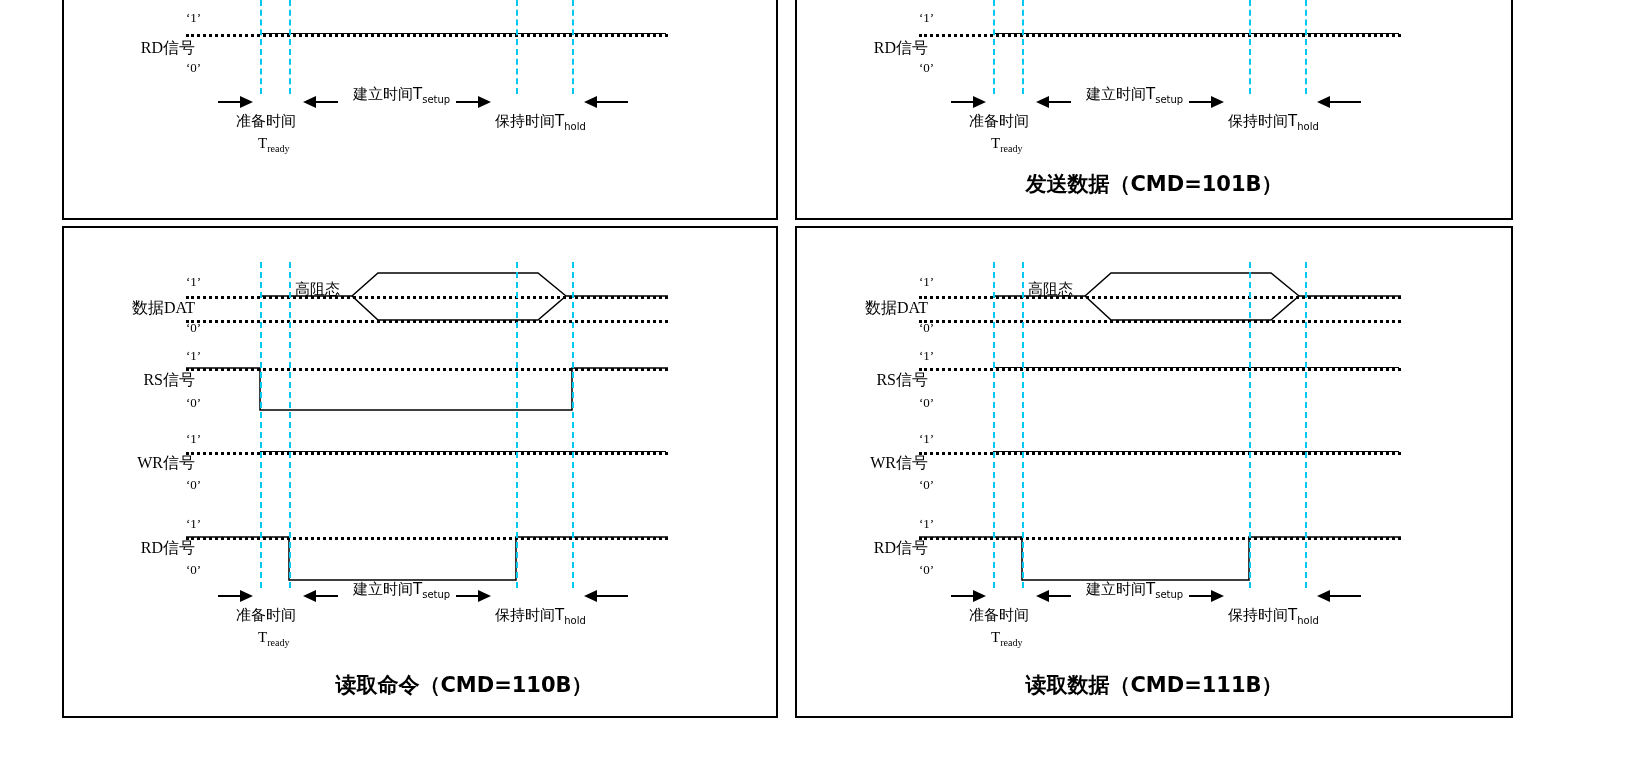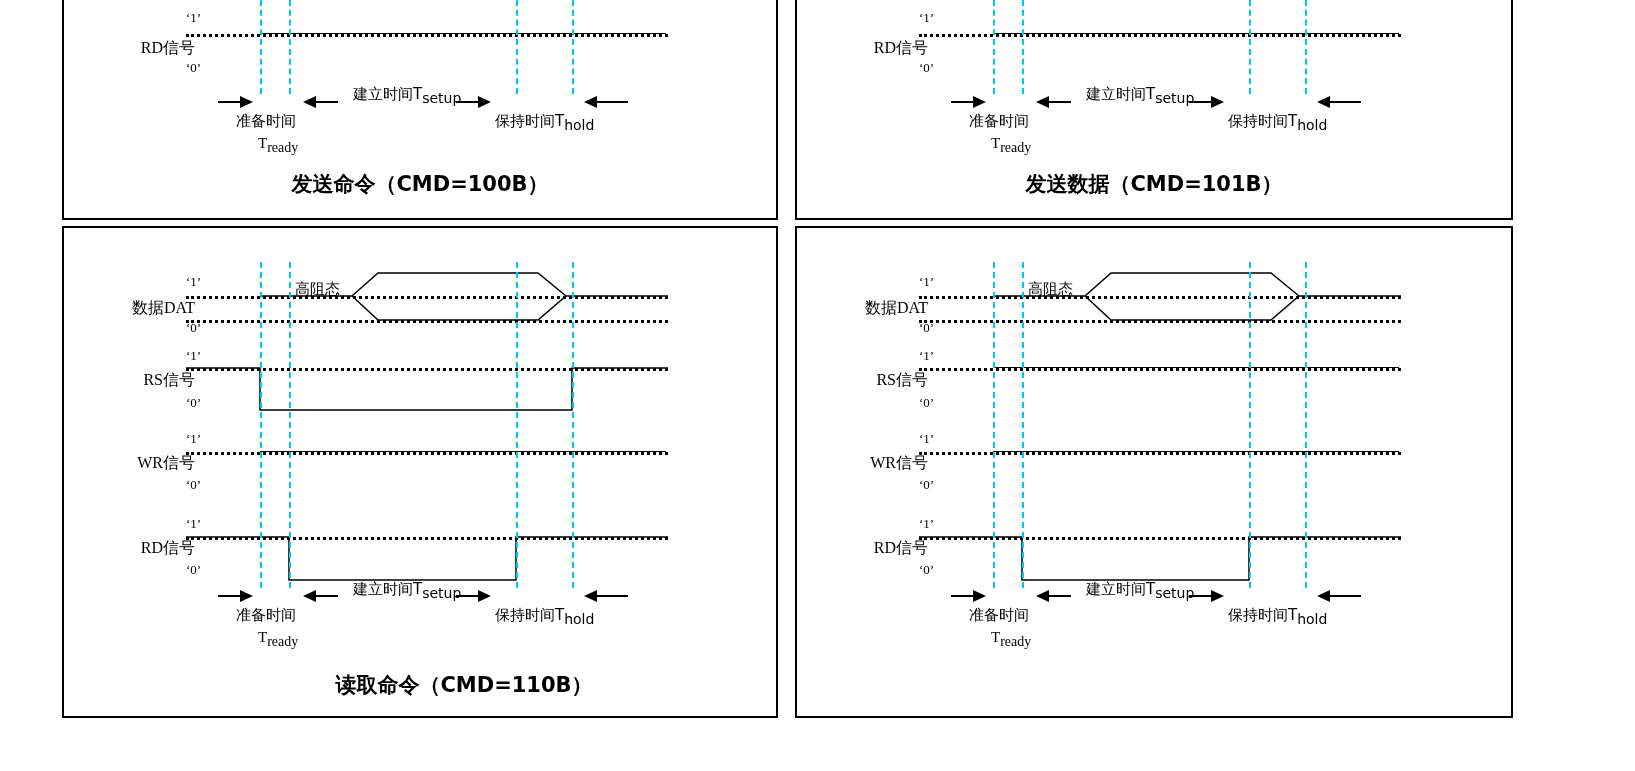--- a/index.html
+++ b/index.html
@@ -8,21 +8,21 @@
 
   
   .panel{position:absolute;border:2px solid #000;background:#fff;box-sizing:border-box;}
 
   .label{position:absolute;white-space:nowrap;font-family:"Liberation Serif",serif;}
   .cn{font-family:"DejaVu Sans",sans-serif;}
   .lvl{font-size:13px;}
   .signame{font-size:16px;text-align:right;}
   .cap{font-size:21px;font-weight:bold;text-align:center;width:100%;}
   .ttl{font-size:15px;}
-  .sub{font-size:14px;vertical-align:sub;}
+  .sub{font-size:10px;vertical-align:sub;}
 
   
   .dots{position:absolute;height:0;border-top:3px dotted #000;}
   .solid{position:absolute;height:0;border-top:1.5px solid #000;}
   .cyan{position:absolute;width:0;border-left:2px dashed #00c8f0;}
 
   .arrowL,.arrowR{position:absolute;width:0;height:0;border-top:6px solid transparent;border-bottom:6px solid transparent;}
   .arrowR{border-left:13px solid #000;}
   .arrowL{border-right:13px solid #000;}
   .tick{position:absolute;height:0;border-top:2px solid #000;}
@@ -55,21 +55,20 @@
   <div class="label ttl" style="left:258px;top:135px;">T<span class="sub">ready</span></div>
 
   <div class="label cn ttl" style="left:353px;top:85px;"><span>建立时间T</span><span class="sub">setup</span></div>
 
   <div class="arrowR" style="left:478px;top:96px;"></div>
   <div class="tick" style="left:456px;top:101px;width:26px;"></div>
   <div class="arrowL" style="left:584px;top:96px;"></div>
   <div class="tick" style="left:596px;top:101px;width:32px;"></div>
   <div class="label cn ttl" style="left:495px;top:112px;"><span>保持时间T</span><span class="sub">hold</span></div>
 
-  <div class="label cap cn" style="left:62px;top:170px;width:716px;">发送命令（CMD=100B）</div>
 
   <div class="panel" style="left:795px;top:-40px;width:718px;height:260px;"></div>
   <div class="label signame" style="left:753px;top:38px;width:175px;">RD信号</div>
   <div class="label lvl" style="left:919px;top:10px;">‘1’</div>
   <div class="label lvl" style="left:919px;top:60px;">‘0’</div>
   <div class="dots" style="left:919px;top:34px;width:482px;"></div>
   <div class="solid" style="left:993px;top:33px;width:406px;"></div>
 
   <div class="cyan" style="left:993px;top:0px;height:94px;"></div>
   <div class="cyan" style="left:1022px;top:0px;height:94px;"></div>
@@ -196,14 +195,15 @@
   <div class="label ttl" style="left:991px;top:629px;">T<span class="sub">ready</span></div>
 
   <div class="label cn ttl" style="left:1086px;top:580px;"><span>建立时间T</span><span class="sub">setup</span></div>
 
   <div class="arrowR" style="left:1211px;top:590px;"></div>
   <div class="tick" style="left:1189px;top:595px;width:26px;"></div>
   <div class="arrowL" style="left:1317px;top:590px;"></div>
   <div class="tick" style="left:1329px;top:595px;width:32px;"></div>
   <div class="label cn ttl" style="left:1228px;top:606px;"><span>保持时间T</span><span class="sub">hold</span></div>
 
+  <div class="label cap cn" style="left:795px;top:671px;width:718px;">读取数据（CMD=111B）</div>
 
 </div>
 
 </body></html>

